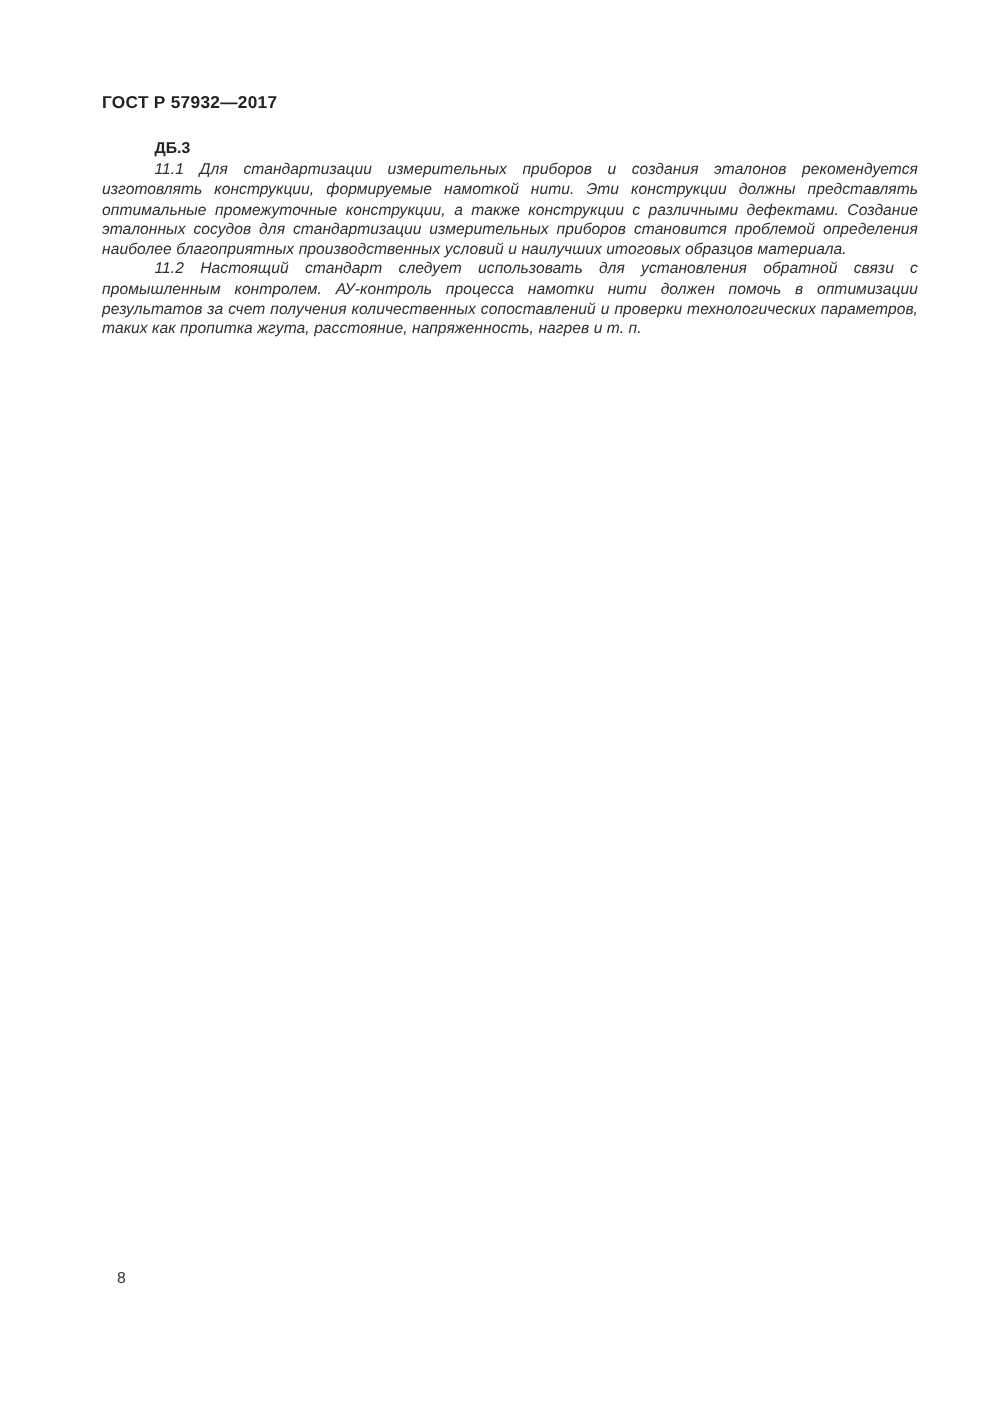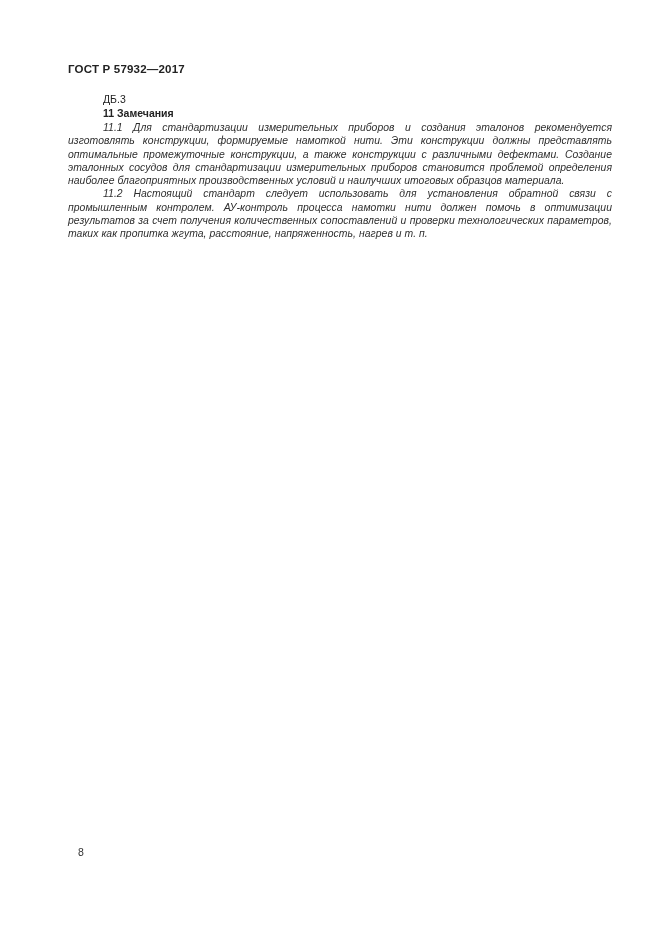--- a/index.html
+++ b/index.html
@@ -27,21 +27,21 @@
     white-space: nowrap;
   }
   .content {
     position: absolute;
     left: 68px;
     top: 93px;
     width: 544px;
   }
   .section-label {
     font-size: 10.5px;
-    font-weight: normal;
+    font-weight: bold;
     margin: 0 0 2px 35px;
     color: #222222;
   }
   .section-heading {
     font-size: 10.5px;
     font-weight: bold;
     margin: 0 0 2px 35px;
     color: #222222;
   }
   .para {
@@ -64,20 +64,19 @@
 </style>
 </head>
 <body>
 
 <div class="page">
 
   <div class="doc-header">ГОСТ Р 57932—2017</div>
 
   <div class="content">
     <div class="section-label">ДБ.3</div>
-    <div class="section-heading">11 Замечания</div>
     <p class="para">11.1 Для стандартизации измерительных приборов и создания эталонов рекомендуется изготовлять конструкции, формируемые намоткой нити. Эти конструкции должны представлять оптимальные промежуточные конструкции, а также конструкции с различными дефектами. Создание эталонных сосудов для стандартизации измерительных приборов становится проблемой определения наиболее благоприятных производственных условий и наилучших итоговых образцов материала.</p>
     <p class="para">11.2 Настоящий стандарт следует использовать для установления обратной связи с промышленным контролем. АУ-контроль процесса намотки нити должен помочь в оптимизации результатов за счет получения количественных сопоставлений и проверки технологических параметров, таких как пропитка жгута, расстояние, напряженность, нагрев и т. п.</p>
   </div>
 
   <div class="page-number">8</div>
 
 </div>
 
 </body></html>

